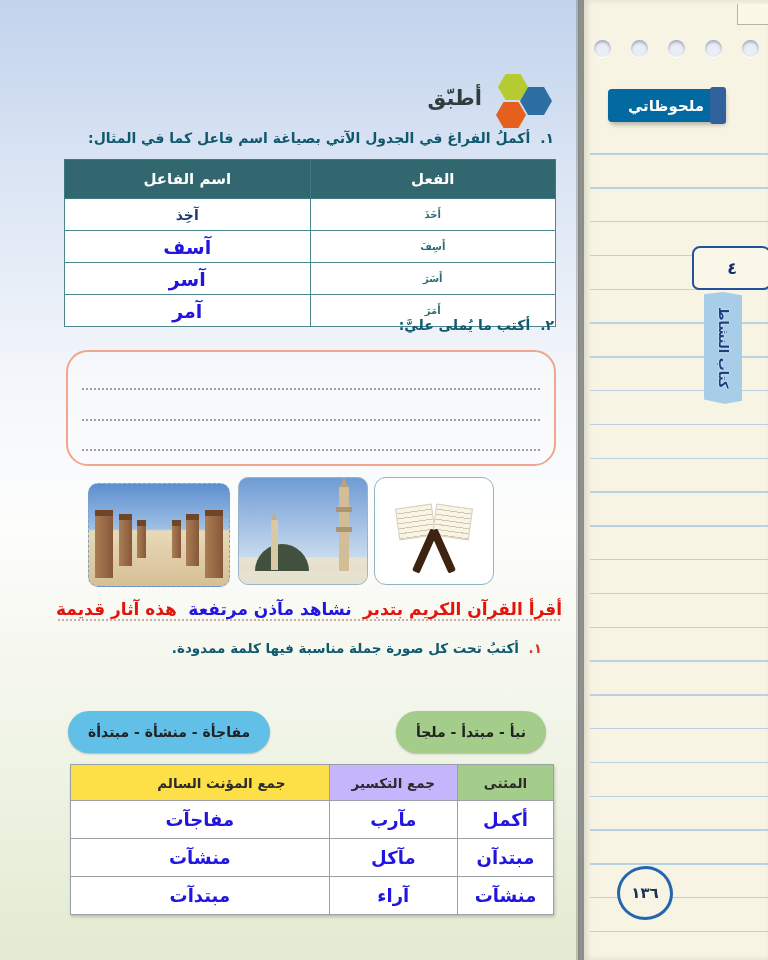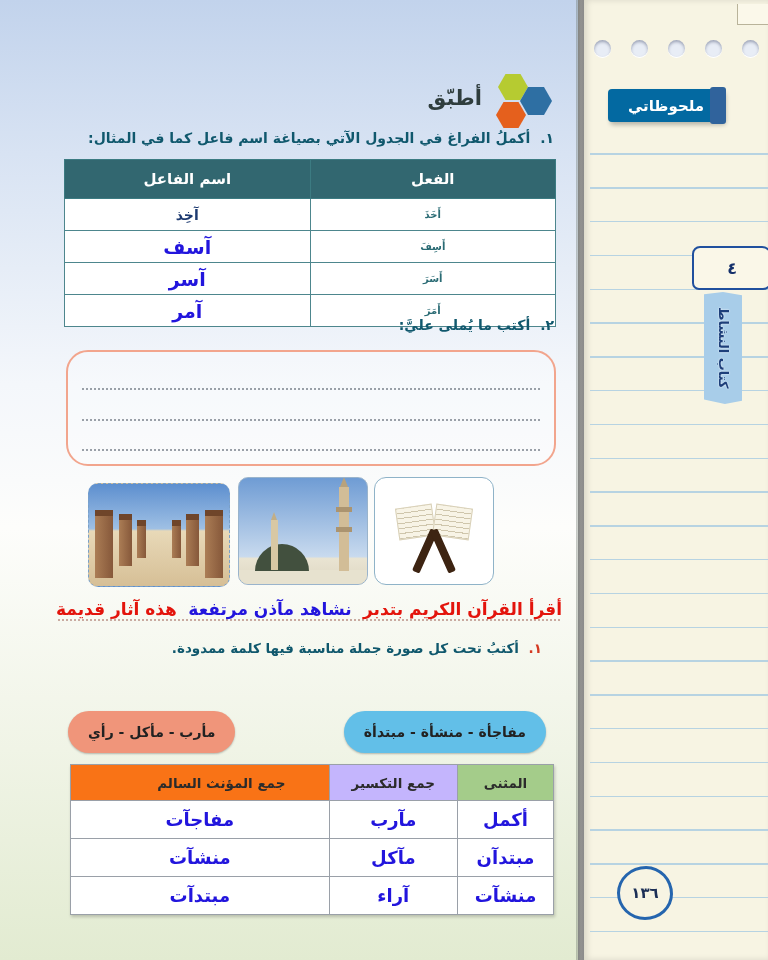--- a/index.html
+++ b/index.html
@@ -88,21 +88,21 @@
       font-weight:bold;color:#222;box-shadow:0 1px 2px rgba(0,0,0,.25);white-space:nowrap;}
   .pill.green{background:#a4cc8a;}
   .pill.blue{background:#62bfe8;}
   .pill.salmon{background:#f0957a;}
   
   .t2{position:absolute;left:70px;top:764px;width:484px;border-collapse:collapse;direction:rtl;
       background:#fff;border:1px solid #9aa0a8;box-shadow:1px 2px 3px rgba(0,0,0,.2);}
   .t2 th{height:33px;font-size:13.5px;font-weight:bold;color:#2b2b2b;border:1px solid #9aa0a8;}
   .t2 th.green{background:#a4cc8a;}
   .t2 th.salmon{background:#c4b5fd;}
-  .t2 th.blue{background:#f97316;padding-left:44px;}
+  .t2 th.blue{background:#fde047;padding-left:44px;}
   .t2 td{height:35px;text-align:center;border:1px solid #9aa0a8;color:#2215dd;
       font-weight:bold;font-size:18px;}
   
   .notebook{position:absolute;left:584px;top:0;width:184px;height:960px;background:#f7f4e3;
       box-shadow:inset 3px 0 6px rgba(0,0,0,.12);}
   .nb-lines{position:absolute;left:6px;right:0;top:121px;height:812px;
       background:repeating-linear-gradient(to bottom,rgba(0,0,0,0) 0 32.4px,#b7d3e2 32.4px 33.8px);}
   .hole{position:absolute;top:40px;width:17px;height:17px;border-radius:50%;
       background:#e8edf6;box-shadow:inset 0 2px 3px rgba(70,80,110,.45),0 1px 0 #fff;}
   .notes-label{position:absolute;left:24px;top:89px;width:116px;height:33px;background:#0369a1;
@@ -217,22 +217,22 @@
       <span class="cap-red">هذه آثار قديمة</span>
     </div>
 
     <div class="ex red-num" id="ex3">
       <span class="num">١.</span>
       <span>أكتبُ تحت كل صورة جملة مناسبة فيها كلمة ممدودة.</span>
     </div>
 
 
     <div class="pills">
+      <div class="pill green">نبأ - مبتدأ - ملجأ</div>
       <div class="pill blue">مفاجأة - منشأة - مبتدأة</div>
-      <div class="pill salmon">مأرب - مأكل - رأي</div>
     </div>
 
     <table class="t2">
       <tbody>
           <tr>
         <th class="green">المثنى</th>
         <th class="salmon">جمع التكسير</th>
         <th class="blue">جمع المؤنث السالم</th>
       </tr>
       <tr>

